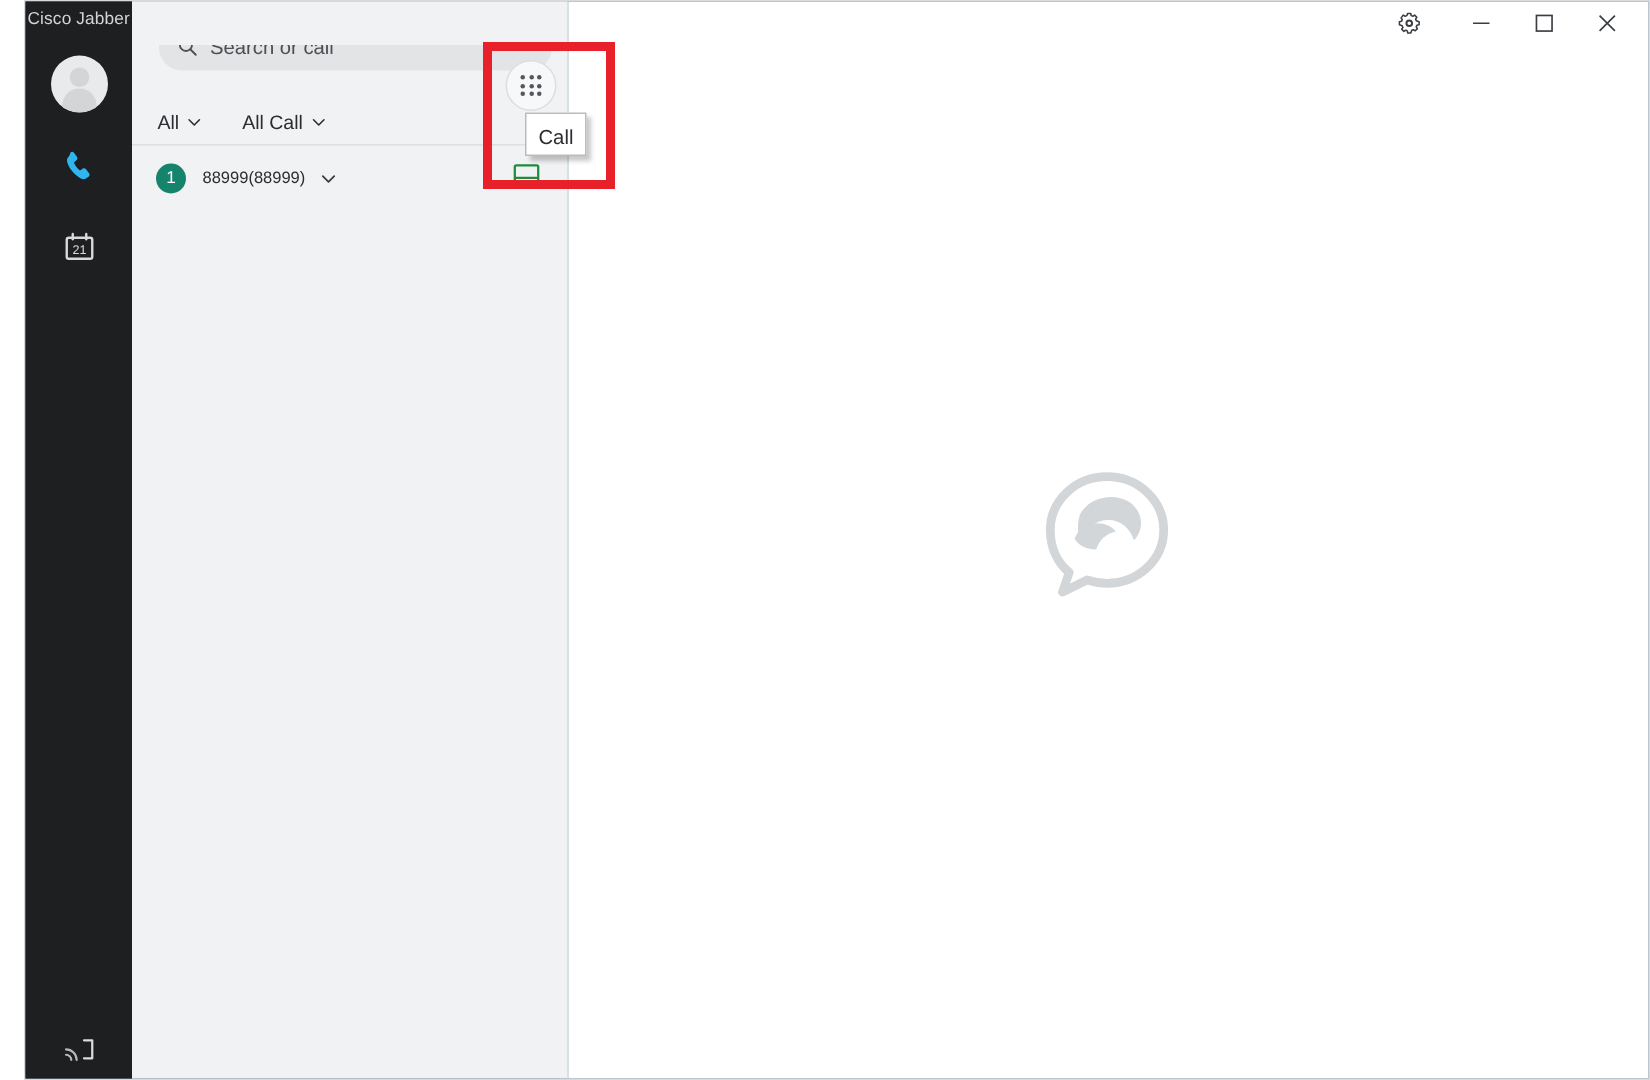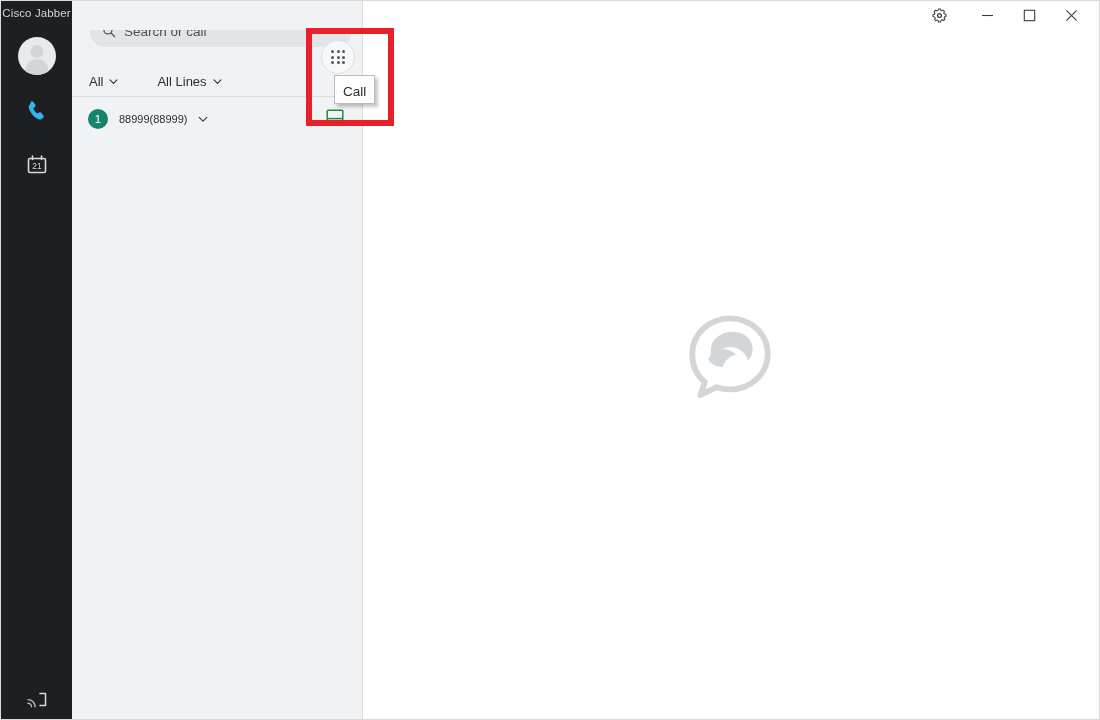--- a/index.html
+++ b/index.html
@@ -16,20 +16,21 @@
   }
 
   
   #app {
     position: absolute;
     inset: 0;
     display: flex;
     background: #0c4a6e;
     border: 1px solid #d9dade;
     box-sizing: border-box;
+    margin-left: 16px;
   }
 
   
   .rail {
     width: 71px;
     flex: 0 0 71px;
     background: #1d1f21;
     position: relative;
     display: flex;
     flex-direction: column;
@@ -119,21 +120,21 @@
   }
   .search-pill .ph {
     font-size: 13.5px;
     color: #4c4f53;
     margin-left: 8px;
   }
   .filters {
     height: 30px;
     display: flex;
     align-items: center;
-    gap: 38px;
+    gap: 26px;
     padding-left: 17px;
     margin-top: 10px;
     flex: 0 0 30px;
   }
   .filter {
     display: flex;
     align-items: center;
     gap: 5px;
     font-size: 13px;
     color: #2b2d30;
@@ -331,21 +332,21 @@
     </div>
 
     <div class="filters">
       <div class="filter">
         <span>All</span>
         <svg width="11" height="11" viewBox="0 0 12 12">
           <path d="M2.2 4.2L6 8l3.8-3.8" fill="none" stroke="#2b2d30" stroke-width="1.15" stroke-linecap="round" stroke-linejoin="round"></path>
         </svg>
       </div>
       <div class="filter">
-        <span>All Lines</span>
+        <span>All Call</span>
         <svg width="11" height="11" viewBox="0 0 12 12">
           <path d="M2.2 4.2L6 8l3.8-3.8" fill="none" stroke="#2b2d30" stroke-width="1.15" stroke-linecap="round" stroke-linejoin="round"></path>
         </svg>
       </div>
     </div>
 
 
     <div class="status-bar">
       <div class="status-badge">1</div>
       <span class="status-num">88999(88999)</span>

